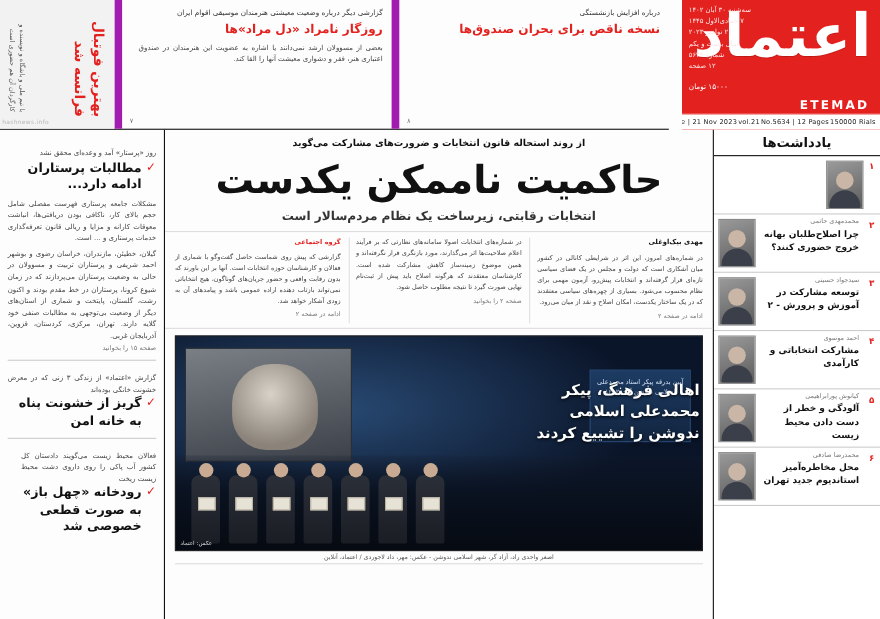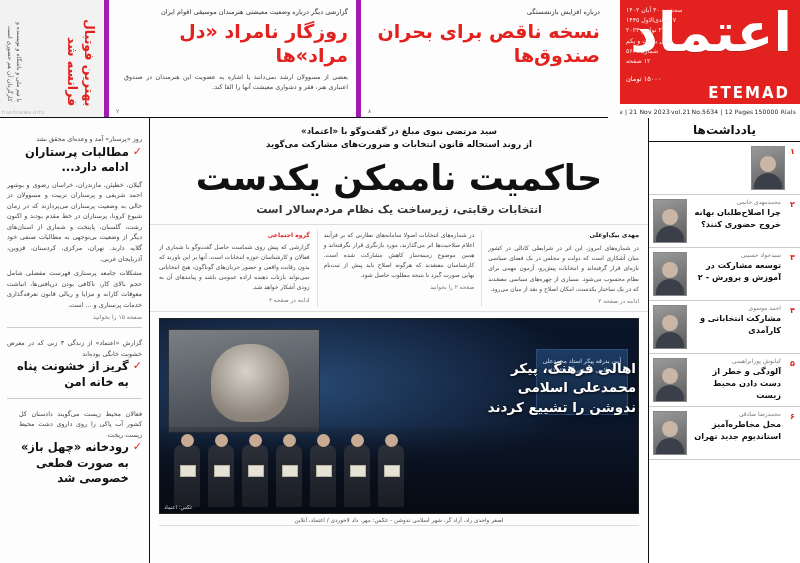--- a/index.html
+++ b/index.html
@@ -34,21 +34,21 @@
     font-size: 54px;
     font-weight: bold;
     letter-spacing: -2px;
     line-height: 1;
     color: #ffffff;
     text-shadow: 0 1px 0 rgba(0,0,0,0.15);
   }
   .masthead .logo-latin {
     position: absolute;
     bottom: 16px; right: 10px;
-    font-size: 15px;
+    font-size: 11px;
     letter-spacing: 2px;
     font-weight: bold;
     color: #ffffff;
   }
   .masthead .dateblock {
     position: absolute;
     top: 5px; left: 6px;
     text-align: left;
     font-size: 6.2px;
     line-height: 1.65;
@@ -84,35 +84,35 @@
     position: absolute;
     top: 0; right: 192px;
     width: 608px; height: 118px;
     display: flex;
     flex-direction: row;
     border-bottom: 1.5px solid #111;
   }
   .teaser {
     flex: 1;
     padding: 7px 8px 6px 15px;
-    border-left: 5px solid #a21caf;
+    border-left: 7px solid #a21caf;
     position: relative;
     overflow: hidden;
     direction: rtl;
     text-align: right;
   }
   .teaser:last-child { border-left: none; }
   .teaser .kicker {
     font-size: 6.6px;
     color: #333;
     line-height: 1.55;
     margin-bottom: 3px;
   }
   .teaser .head {
-    font-size: 19px;
+    font-size: 11px;
     font-weight: bold;
     color: #111;
     line-height: 1.25;
     margin-bottom: 4px;
   }
   .teaser .head.red { color: #e3221f; }
   .teaser .body {
     font-size: 6.4px;
     color: #444;
     line-height: 1.6;
@@ -571,21 +571,20 @@
       <div class="note-photo"></div>
     </div>
 
   </div>
 
   <div class="mainarea">
 
     <div class="center">
 
       <div class="lead">
-        <div class="lead-kicker">سید مرتضی نبوی مبلغ در گفت‌وگو با «اعتماد»</div>
         <div class="lead-kicker">از روند استحاله قانون انتخابات و ضرورت‌های مشارکت می‌گوید</div>
         <div class="lead-title">حاکمیت ناممکن یکدست</div>
         <div class="lead-sub">انتخابات رقابتی، زیرساخت یک نظام مردم‌سالار است</div>
       </div>
 
       <div class="lead-cols">
         <div class="lc">
           <div class="byline">مهدی بیک‌اوغلی</div>
           <div>در شماره‌های امروز، این اثر در شرایطی کانالی در کشور میان آشکاری است که دولت و مجلس در یک فضای سیاسی تازه‌ای قرار گرفته‌اند و انتخابات پیش‌رو، آزمون مهمی برای نظام محسوب می‌شود. بسیاری از چهره‌های سیاسی معتقدند که در یک ساختار یکدست، امکان اصلاح و نقد از میان می‌رود.</div>
           <div class="contin">ادامه در صفحه ۲</div>
@@ -623,22 +622,22 @@
     </div>
 
     <div class="briefs">
 
       <div class="brief">
         <div class="bbody">روز «پرستار» آمد و وعده‌ای محقق نشد</div>
         <div class="bhead">
           <span class="check">✓</span>
           <span>مطالبات پرستاران ادامه دارد...</span>
         </div>
+        <div class="bbody">مشکلات جامعه پرستاری فهرست مفصلی شامل حجم بالای کار، ناکافی بودن دریافتی‌ها، انباشت معوقات کارانه و مزایا و ریالی قانون تعرفه‌گذاری خدمات پرستاری و ... است.</div>
         <div class="bbody">گیلان، خطیئن، مازندران، خراسان رضوی و بوشهر احمد شریفی و پرستاران تربیت و مسوولان در حالی به وضعیت پرستاران می‌پردازند که در زمان شیوع کرونا، پرستاران در خط مقدم بودند و اکنون رشت، گلستان، پایتخت و شماری از استان‌های دیگر از وضعیت بی‌توجهی به مطالبات صنفی خود گلایه دارند. تهران، مرکزی، کردستان، قزوین، آذربایجان غربی.</div>
-        <div class="bbody">مشکلات جامعه پرستاری فهرست مفصلی شامل حجم بالای کار، ناکافی بودن دریافتی‌ها، انباشت معوقات کارانه و مزایا و ریالی قانون تعرفه‌گذاری خدمات پرستاری و ... است.</div>
         <div class="bpage">صفحه ۱۵ را بخوانید</div>
       </div>
 
       <div class="brief">
         <div class="bbody">گزارش «اعتماد» از زندگی ۳ زنی که در معرض خشونت خانگی بوده‌اند</div>
         <div class="bhead">
           <span class="check">✓</span>
           <span>گریز از خشونت پناه به خانه امن</span>
         </div>
       </div>

